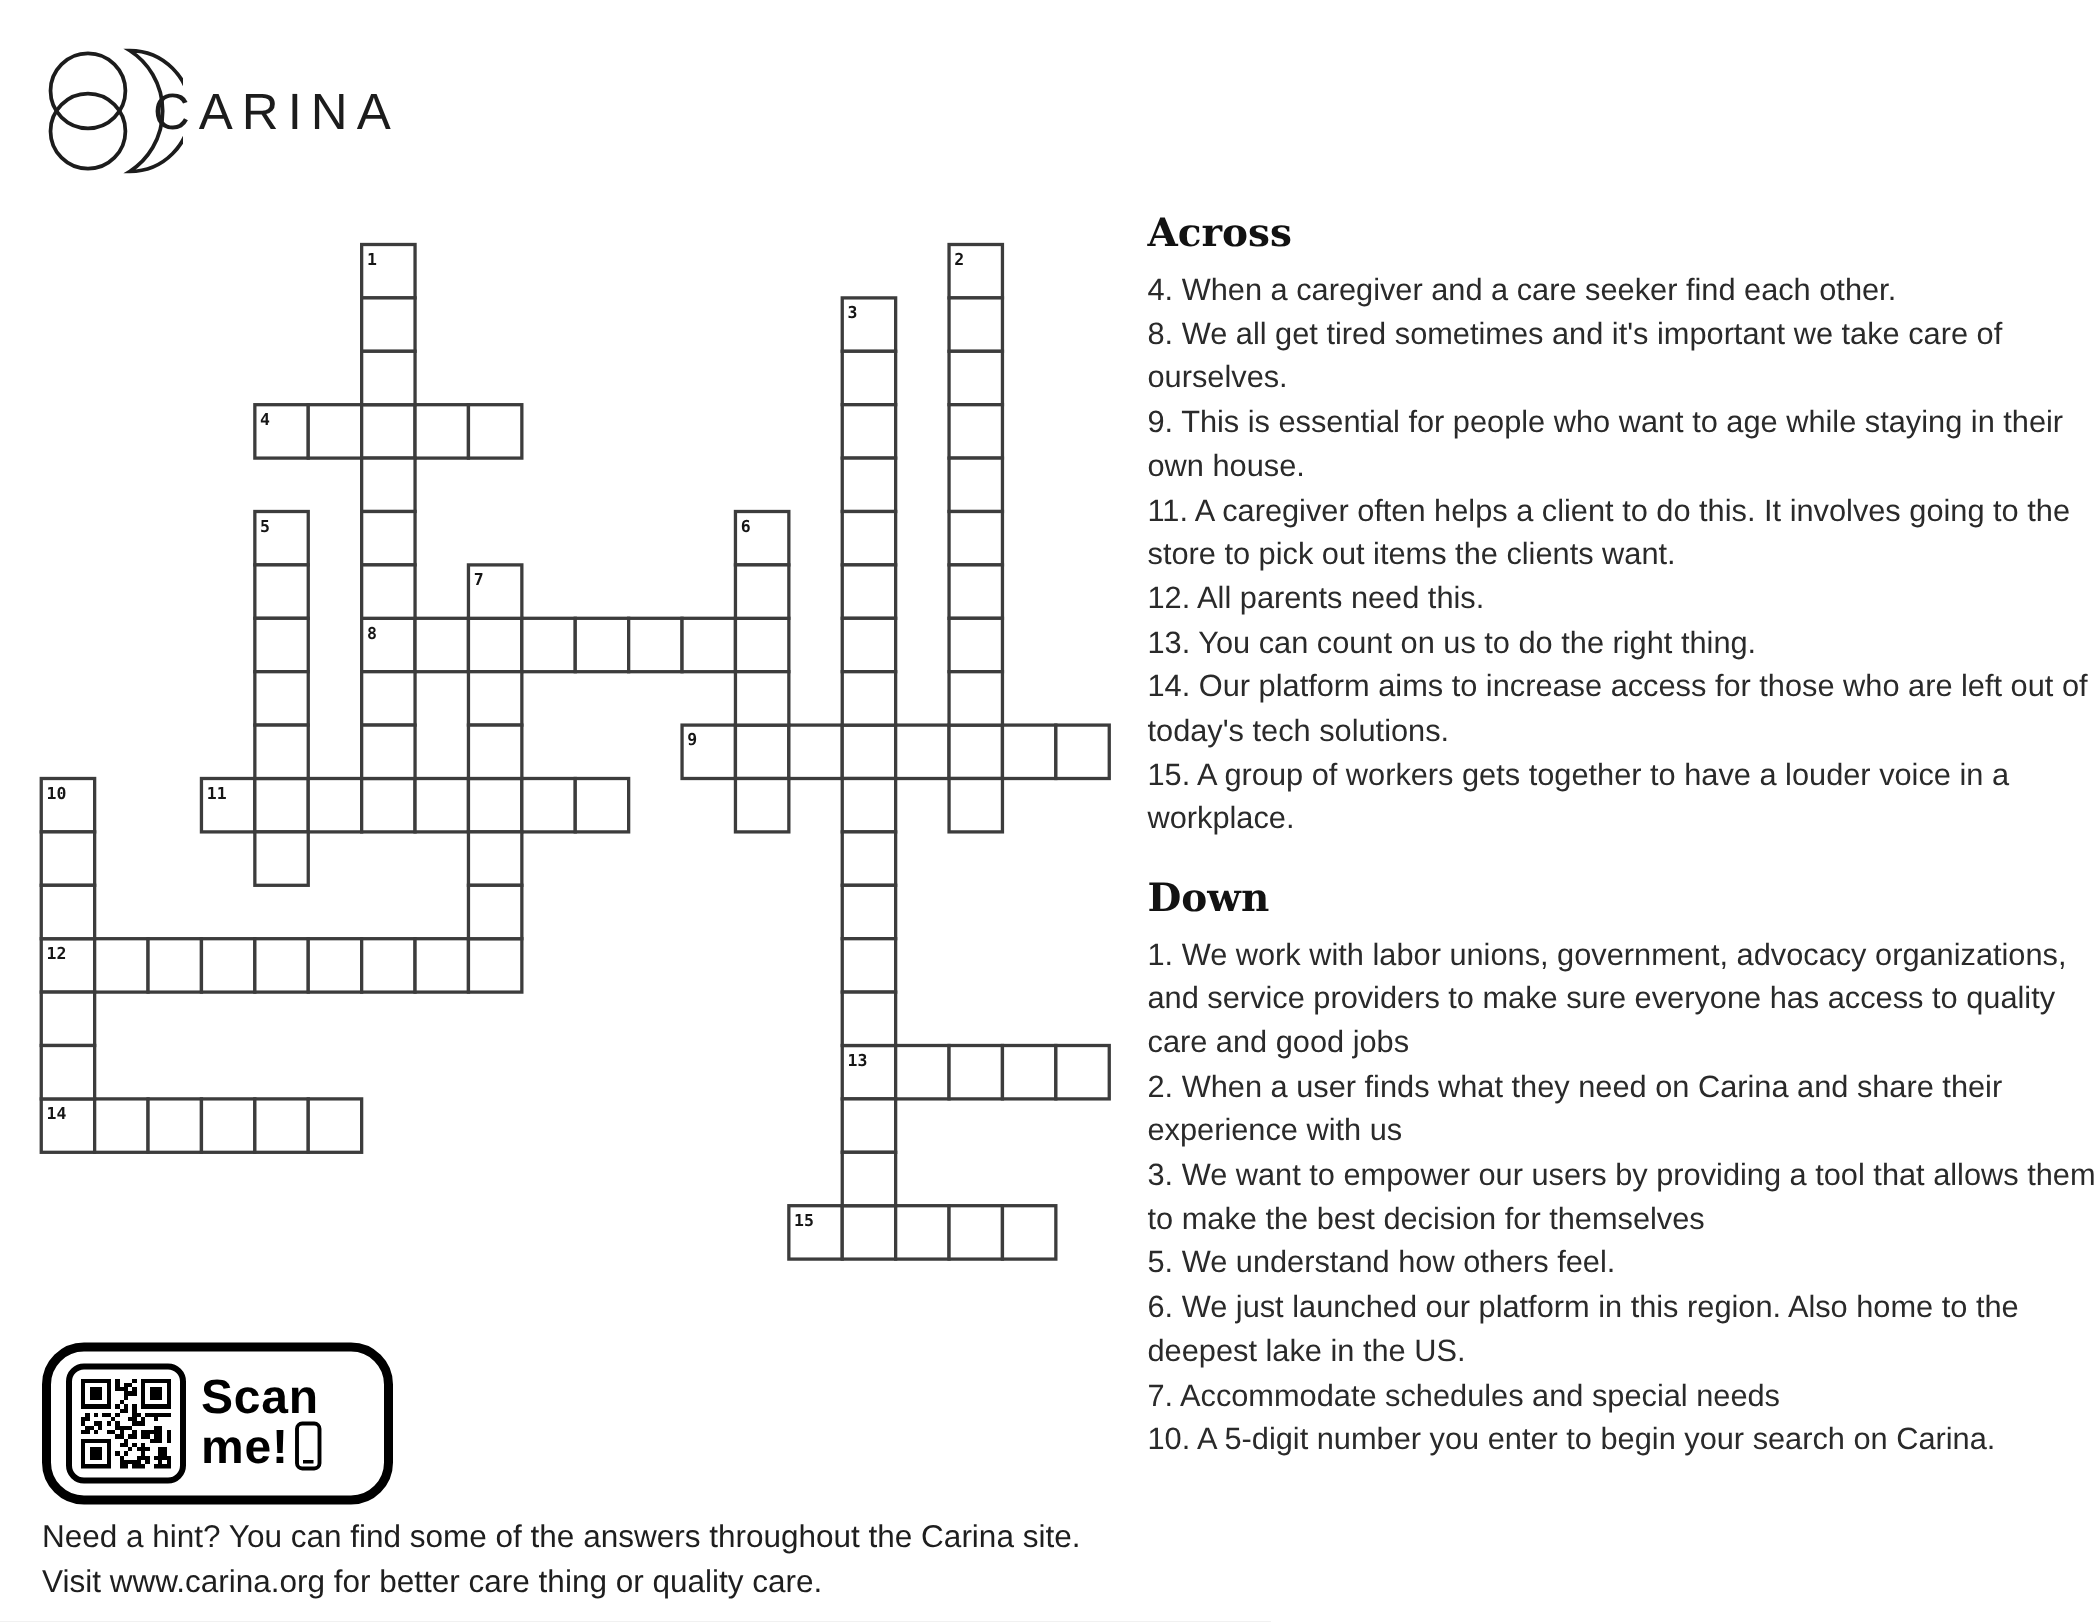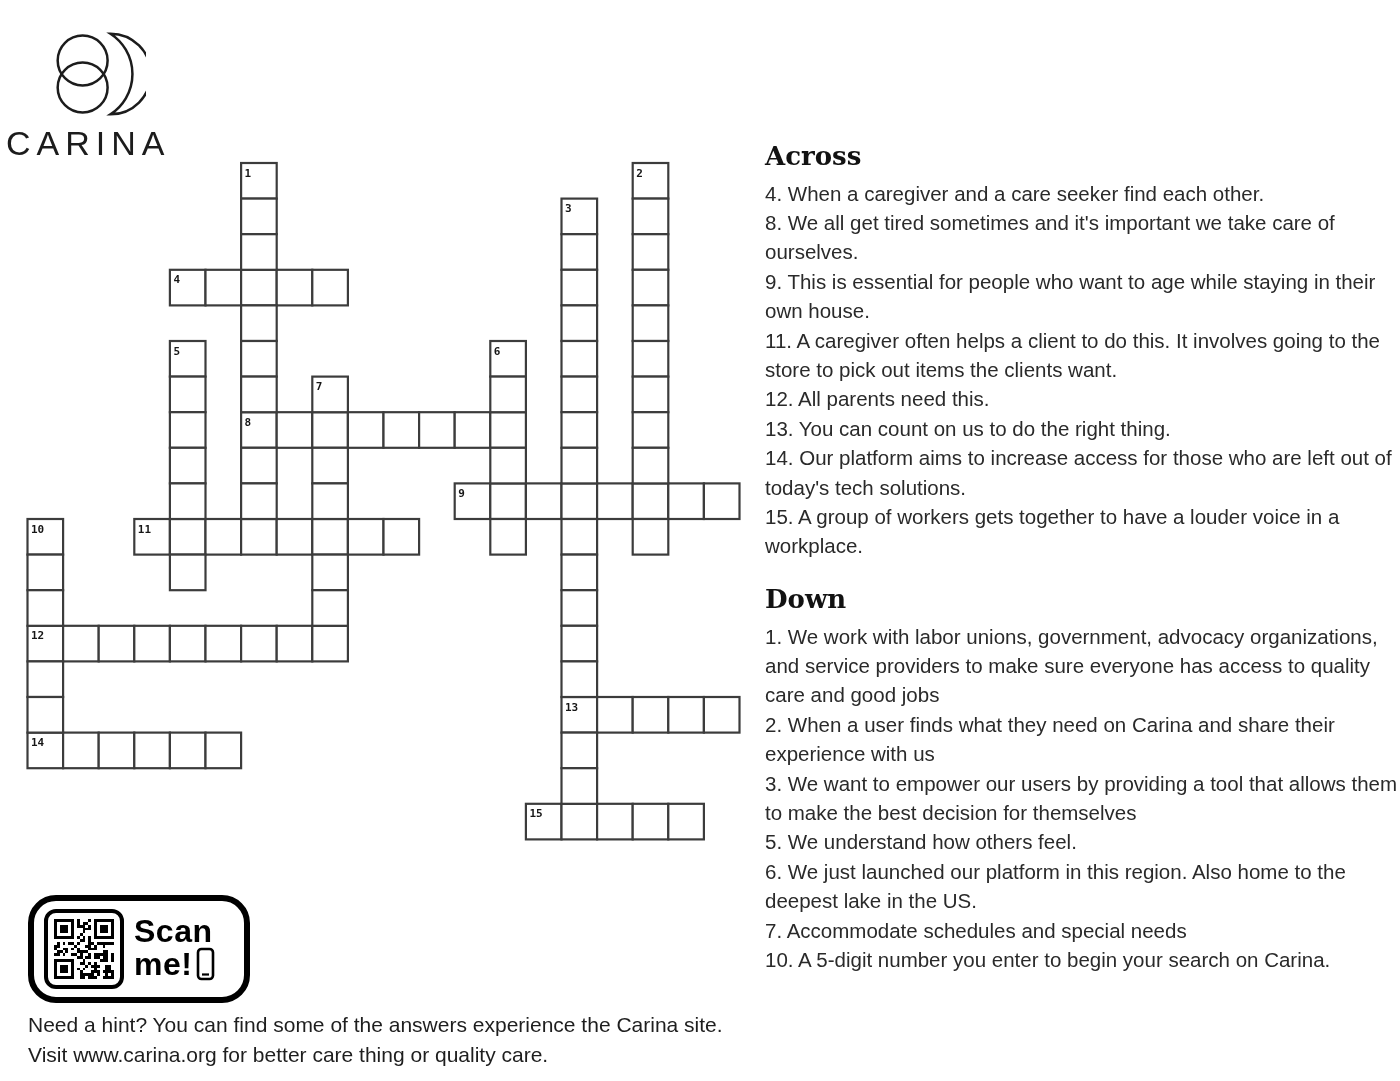--- a/index.html
+++ b/index.html
@@ -1,33 +1,33 @@
 <!DOCTYPE html>
 <html><head>
 <meta charset="utf-8">
 <style>
   html,body{margin:0;padding:0;background:#e8e8e8;}
   .page{position:relative;width:1400px;height:1081px;background:#ffffff;overflow:hidden;
         font-family:"Liberation Sans",sans-serif;color:#242424;}
   
-  .logo{position:absolute;left:26px;top:26px;display:flex;align-items:center;flex-direction:column;}
+  .logo{position:absolute;left:26px;top:26px;display:flex;align-items:center;}
   .logo-mark{width:96px;height:96px;}
   .brand{font-size:34px;letter-spacing:6px;font-weight:400;color:#1c1c1c;margin-left:-20px;margin-top:2px;}
   
   .grid-svg{position:absolute;left:0;top:0;width:750px;height:860px;}
   
   .section{position:absolute;left:765px;width:648px;}
   .section-across{top:142px;}
   .section-down{top:585px;}
   .section h2{font-family:"DejaVu Serif","Liberation Serif",serif;font-size:26px;font-weight:700;
               color:#121212;margin:0 0 8px 0;line-height:1.1;}
   .clue{font-size:20.5px;line-height:29.4px;color:#2a2a2a;margin:0;}
   
   .scan-badge{position:absolute;left:28px;top:895px;width:200px;height:96px;border:6px solid #000;
-              border-radius:28px;display:flex;align-items:center;padding:0 0 0 10px;background:#fff;}
+              border-radius:28px;display:flex;align-items:center;padding:0 12px 0 10px;background:#fff;}
   .qr-frame{border:4px solid #000;border-radius:12px;padding:5px;width:62px;height:62px;flex:0 0 auto;
             display:flex;align-items:center;justify-content:center;background:#fff;}
   .qr-frame svg{width:60px;height:60px;}
   .scan-text{font-weight:bold;font-size:32px;line-height:0.95;color:#000;margin-left:10px;
              letter-spacing:0.5px;}
   .scan-row{display:flex;align-items:center;}
   .phone-icon{margin-left:4px;}
   
   .footer{position:absolute;left:28px;top:1010px;font-size:21px;line-height:30px;color:#1e1e1e;}
 </style>
@@ -431,17 +431,17 @@
         <span>me!</span>
         <svg class="phone-icon" width="19" height="36" viewBox="0 0 19 36" fill="none" xmlns="http://www.w3.org/2000/svg">
           <rect x="2" y="3" width="15" height="30" rx="3.5" stroke="#000" stroke-width="2.6"></rect>
           <line x1="6" y1="28.5" x2="13" y2="28.5" stroke="#000" stroke-width="2.2"></line>
         </svg>
       </div>
     </div>
   </div>
 
   <div class="footer">
-    <div>Need a hint? You can find some of the answers experience the Carina site.</div>
+    <div>Need a hint? You can find some of the answers throughout the Carina site.</div>
     <div>Visit www.carina.org for better care thing or quality care.</div>
   </div>
 
 </div>
 
 </body></html>

